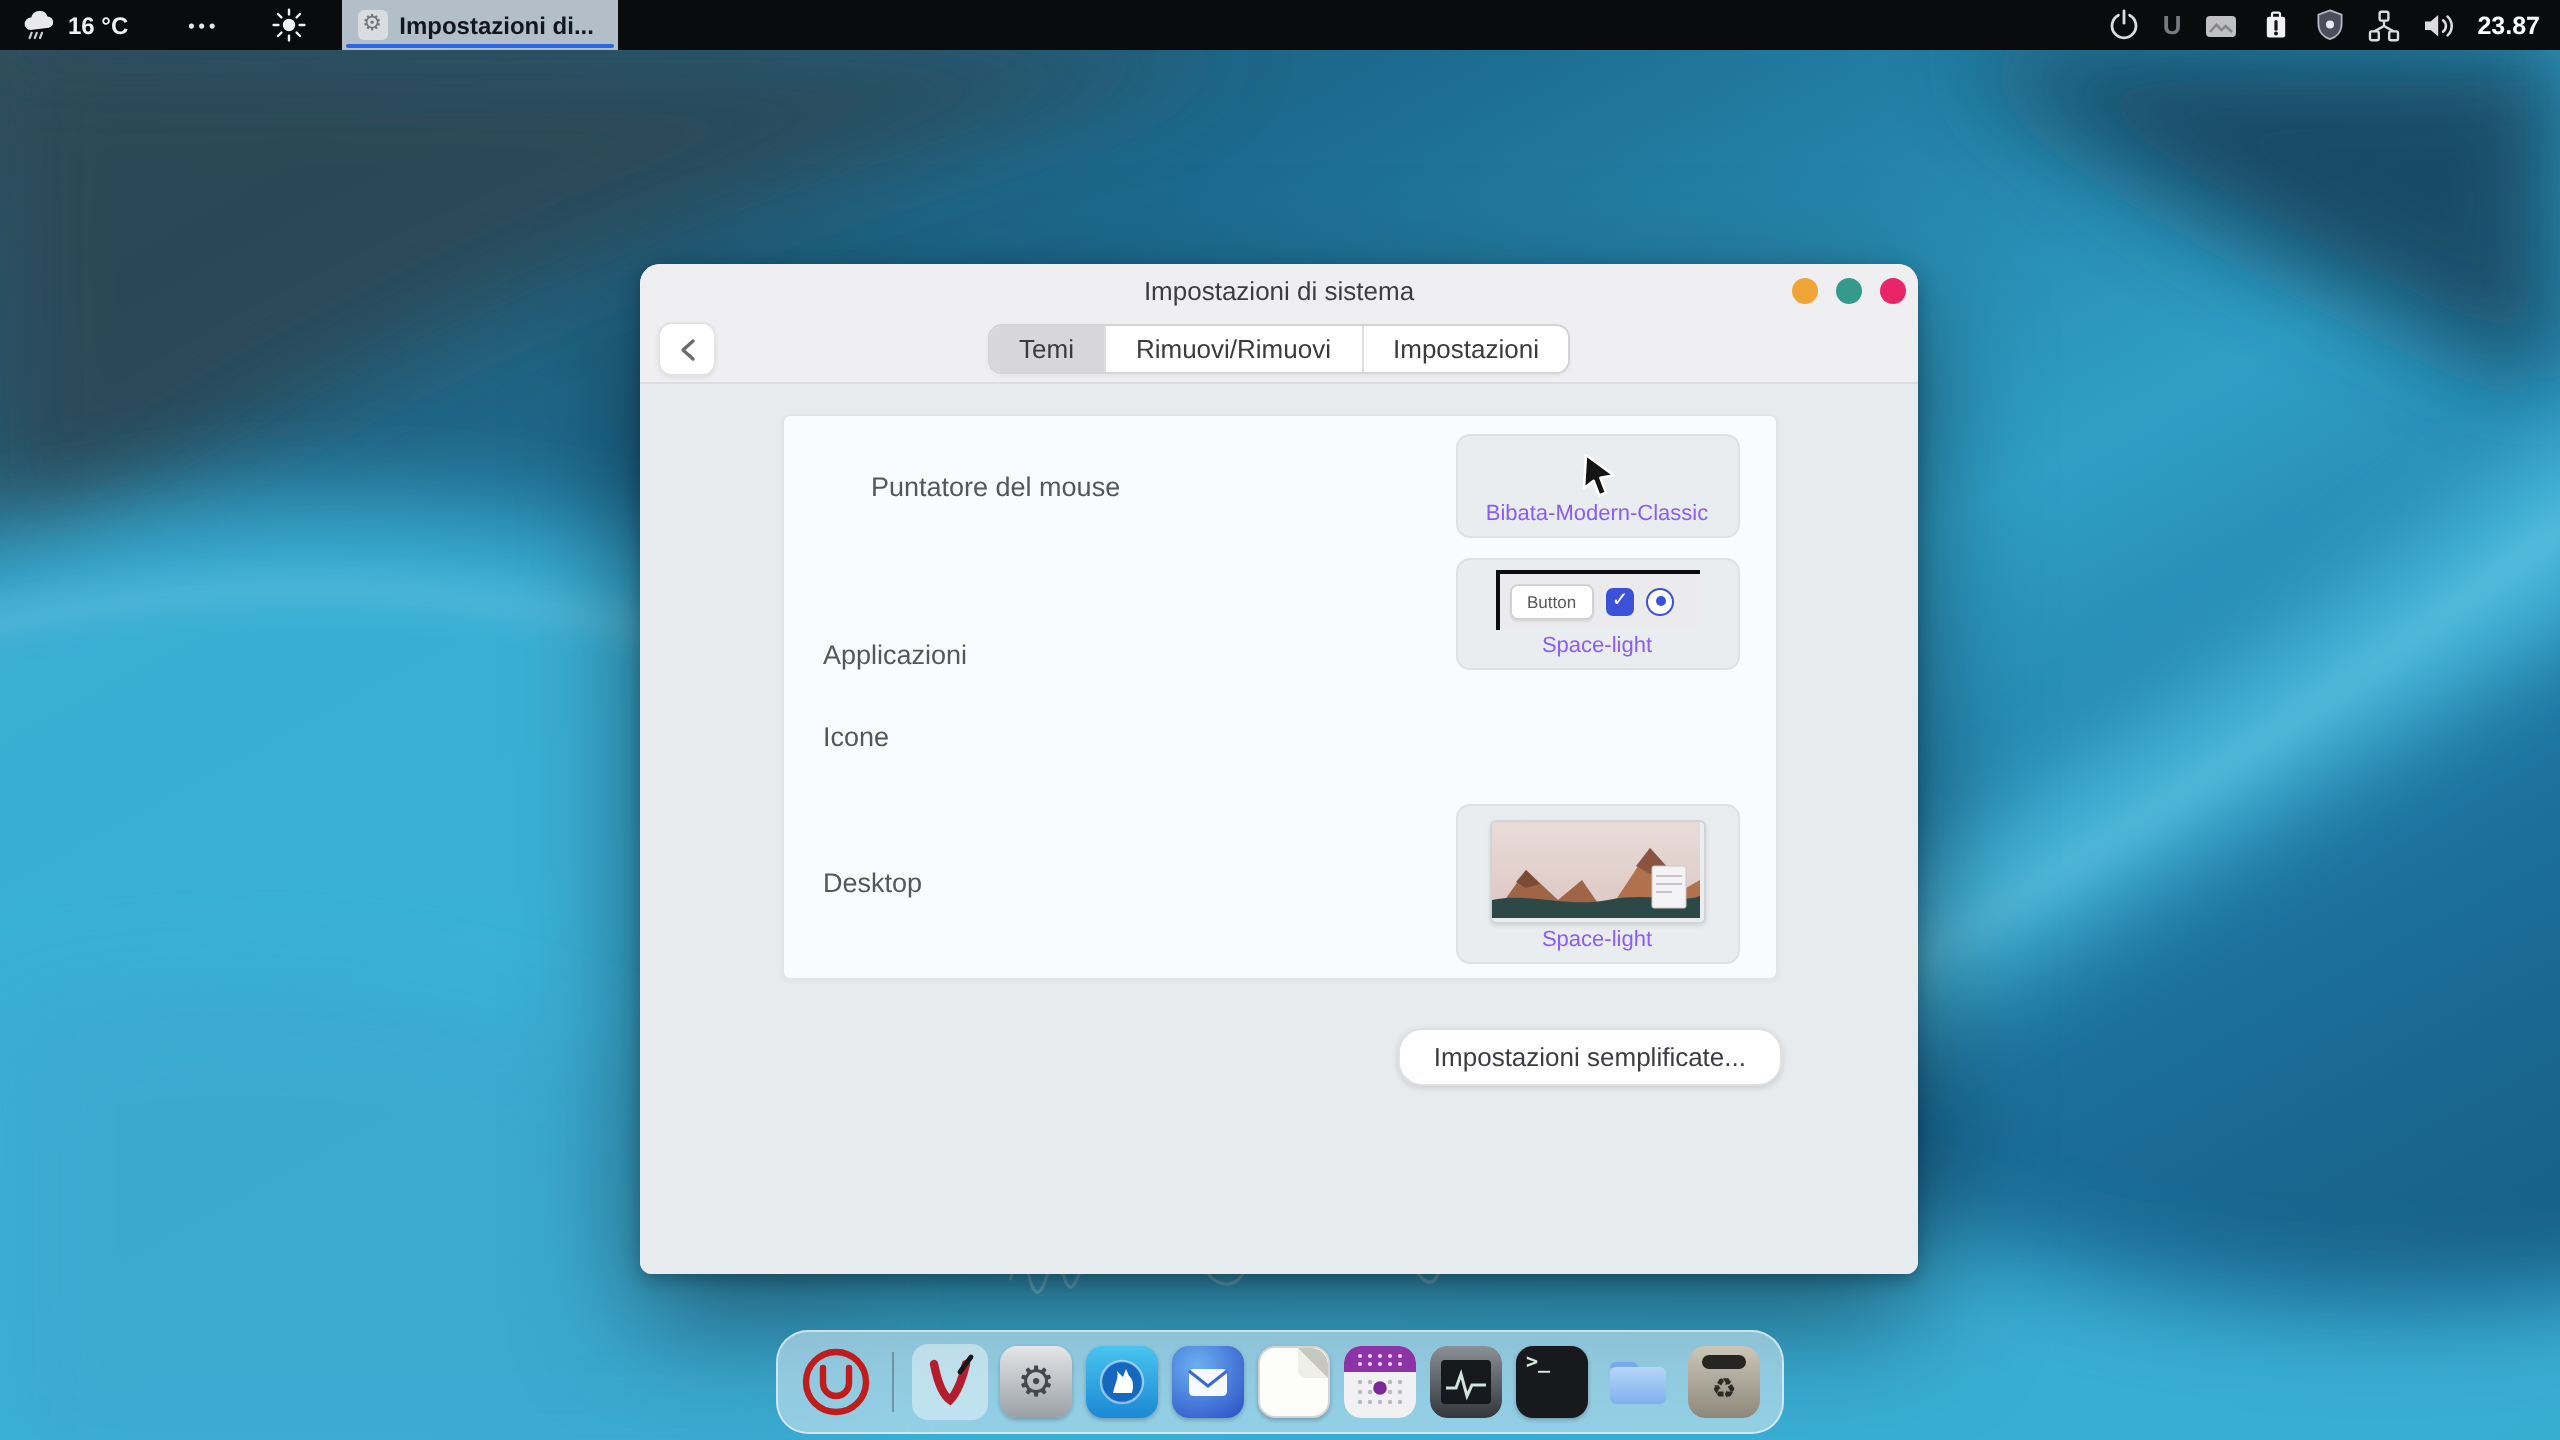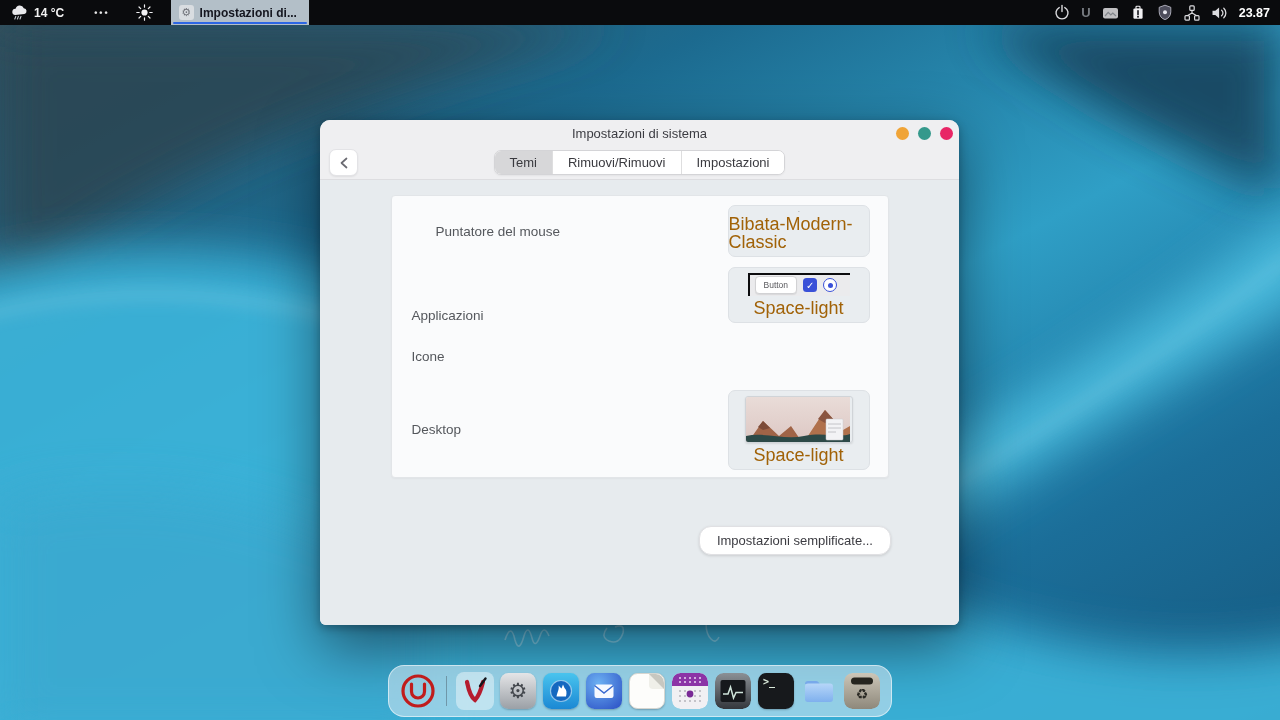--- a/index.html
+++ b/index.html
@@ -18,21 +18,21 @@
   .bright{margin-right:18px;display:flex;align-items:center;}
   .taskbar-tab{position:relative;width:138px;height:25px;background:#b3bfc8;display:flex;align-items:center;gap:6px;padding:0 8px;box-sizing:border-box;cursor:default;}
   .taskbar-tab .gearbadge{width:15px;height:15px;background:#d9dde1;border-radius:3px;color:#70737a;font-size:11px;line-height:15px;text-align:center;flex:none;}
   .taskbar-tab .tab-label{font-size:12px;font-weight:700;color:#14161f;white-space:nowrap;overflow:hidden;text-overflow:ellipsis;}
   .tab-underline{position:absolute;left:2px;right:2px;bottom:1px;height:2.5px;background:#2c66e4;border-radius:1px;}
   .tb-right{display:flex;align-items:center;gap:11px;height:100%;}
   .tray-u{color:#9aa0a6;opacity:.75;font-weight:700;font-size:13px;}
   .clock{color:#ffffff;font-size:12.5px;font-weight:700;}
 
   
-  .window{position:absolute;left:320px;top:120px;width:639px;height:505px;border-radius:10px 10px 6px 6px;overflow:hidden;background:#e7ebee;box-shadow:0 22px 60px rgba(0,0,10,.5),0 3px 10px rgba(0,0,10,.3);z-index:20;}
+  .window{position:absolute;left:320px;top:132px;width:639px;height:505px;border-radius:10px 10px 6px 6px;overflow:hidden;background:#e7ebee;box-shadow:0 22px 60px rgba(0,0,10,.5),0 3px 10px rgba(0,0,10,.3);z-index:20;}
   .titlebar{height:26px;background:#efeff1;display:flex;align-items:center;justify-content:center;position:relative;}
   .win-title{font-size:13px;color:#3c3c42;}
   .traffic{position:absolute;right:6px;top:7px;display:flex;gap:9px;}
   .light{width:13px;height:13px;border-radius:50%;}
   .light.orange{background:#f0a437;}
   .light.teal{background:#35998c;}
   .light.pink{background:#e82566;}
   .toolbar{height:33px;background:#efeff1;border-bottom:1px solid #dddde0;display:flex;align-items:center;position:relative;}
   .back-btn{position:absolute;left:9px;top:3px;width:27px;height:25px;background:#fff;border:1px solid #e3e3e6;border-radius:7px;display:flex;align-items:center;justify-content:center;box-shadow:0 1px 2px rgba(0,0,0,.07);cursor:pointer;}
   .tabbar{margin:0 auto;display:flex;border:1px solid #d4d4d7;border-radius:7px;overflow:hidden;background:#fff;box-shadow:0 1px 2px rgba(0,0,0,.05);}
@@ -40,32 +40,32 @@
   .tabseg:last-child{border-right:none;}
   .tabseg.active{background:#d7d7d9;}
 
   .content{position:relative;height:446px;background:#e7ebee;padding-top:15px;box-sizing:border-box;}
   .card{margin:0 auto;width:498px;height:283px;background:#fafbfc;border:1px solid #e2e5e8;border-radius:4px;box-shadow:0 1px 2px rgba(0,0,0,.04);display:flex;flex-direction:column;padding:7px 0;box-sizing:border-box;}
   .row{display:flex;align-items:center;justify-content:space-between;padding:0 18px 0 20px;}
   .row1{height:58px;margin-left:24px;}.row2{height:64px;align-items:flex-end;}.row3{height:68px;}.row4{height:82px;}
   .row-label{font-size:13.5px;color:#54575c;}
   .tile{width:142px;background:#e9edf0;border:1px solid #dde1e5;border-radius:7px;display:flex;flex-direction:column;align-items:center;justify-content:flex-end;box-sizing:border-box;padding:5px 0 5px;cursor:pointer;}
   .tile1{height:52px;}.tile2{height:56px;}.tile3{height:60px;}.tile4{height:80px;}
-  .tile-value{font-size:18px;color:#a16207;margin-top:3px;line-height:1;}
+  .tile-value{font-size:11px;color:#8b5cf6;margin-top:3px;line-height:1;}
 
   
   .mini-ui{width:102px;height:31px;background:#ebebed;border-left:2.5px solid #0c0c0e;border-top:2.5px solid #0c0c0e;display:flex;align-items:center;gap:6px;padding-left:5px;box-sizing:border-box;}
   .mini-btn{background:#fff;border:1px solid #d2d2d4;border-radius:4px;font-size:8.5px;color:#5a5a5e;padding:3px 8px;box-shadow:0 1px 1px rgba(0,0,0,.08);}
   .mini-check{width:14px;height:14px;background:#3a51d8;border-radius:3.5px;color:#fff;font-size:10px;display:flex;align-items:center;justify-content:center;flex:none;}
   .mini-radio{width:14px;height:14px;border:1.6px solid #3a51d8;border-radius:50%;background:#fff;display:flex;align-items:center;justify-content:center;box-sizing:border-box;flex:none;}
   .mini-radio .dot{width:5px;height:5px;background:#3a51d8;border-radius:50%;}
 
   .thumb-wrap{width:106px;height:50px;border-radius:3px;overflow:hidden;border:1px solid #d0d4d8;box-shadow:0 1px 2px rgba(0,0,0,.1);}
 
-  .btn-simplified{position:absolute;right:68px;top:322px;background:#fff;border:1px solid #e0e0e3;border-radius:12px;padding:6px 17px;font-size:13px;color:#3c3c42;box-shadow:0 1px 3px rgba(0,0,0,.13);cursor:pointer;margin-top:24px;}
+  .btn-simplified{position:absolute;right:68px;top:322px;background:#fff;border:1px solid #e0e0e3;border-radius:12px;padding:6px 17px;font-size:13px;color:#3c3c42;box-shadow:0 1px 3px rgba(0,0,0,.13);cursor:pointer;}
 
   
   .dock{position:absolute;left:50%;transform:translateX(-50%);bottom:3px;height:50px;background:rgba(202,227,240,.62);border:1px solid rgba(255,255,255,.55);border-radius:16px;display:flex;align-items:center;padding:0 10px;gap:5px;z-index:30;}
   .dock-item{width:38px;height:38px;position:relative;display:flex;align-items:center;justify-content:center;cursor:pointer;flex:none;}
   .dock-sep{width:1px;height:30px;background:rgba(60,70,80,.4);margin:0 4px;flex:none;}
   .dtile{width:36px;height:36px;border-radius:8.5px;position:relative;display:flex;align-items:center;justify-content:center;overflow:hidden;box-shadow:0 1px 2px rgba(0,0,20,.25);}
   .active-halo{background:rgba(255,255,255,.42);border-radius:8px;}
   .dtile.gear-tile{background:linear-gradient(#e4e5e7,#9ba0a6);color:#44484e;font-size:21px;}
   .dtile.browser-tile{background:linear-gradient(#49c4ee,#1b88d4);}
   .dtile.tbird-tile{background:radial-gradient(circle at 35% 28%,#6cb0f2,#2a4ec4);}
@@ -112,21 +112,21 @@
     </svg>
   </div>
 
   <div class="topbar">
     <div class="tb-left">
       <div class="weather">
         <svg class="icon-svg" width="19" height="17" viewBox="0 0 19 17">
           <path d="M5.2,11 a3.1,3.1 0 0 1 0.4,-6.2 a4.3,4.3 0 0 1 8.2,-0.6 a2.9,2.9 0 0 1 0.6,5.7 z" fill="#e9e9ec"></path>
           <path d="M5.8,12.4 l-1,2.6 M8.4,12.4 l-1,2.6 M11,12.4 l-1,2.6" stroke="#c9ced3" stroke-width="1.1" stroke-linecap="round"></path>
         </svg>
-        <span class="weather-temp">14 °C</span>
+        <span class="weather-temp">16 °C</span>
       </div>
       <div class="dots">•••</div>
       <div class="bright">
         <svg class="icon-svg" width="17" height="17" viewBox="0 0 17 17">
           <circle cx="8.5" cy="8.5" r="3.1" fill="#f1f1f3"></circle>
           <path d="M8.5,0.8 v2.4 M8.5,13.8 v2.4 M0.8,8.5 h2.4 M13.8,8.5 h2.4 M3,3 l1.7,1.7 M12.3,12.3 l1.7,1.7 M14,3 l-1.7,1.7 M4.7,12.3 L3,14" stroke="#f1f1f3" stroke-width="1.2" stroke-linecap="round"></path>
         </svg>
       </div>
       <div class="taskbar-tab">
         <span class="gearbadge">⚙</span>

